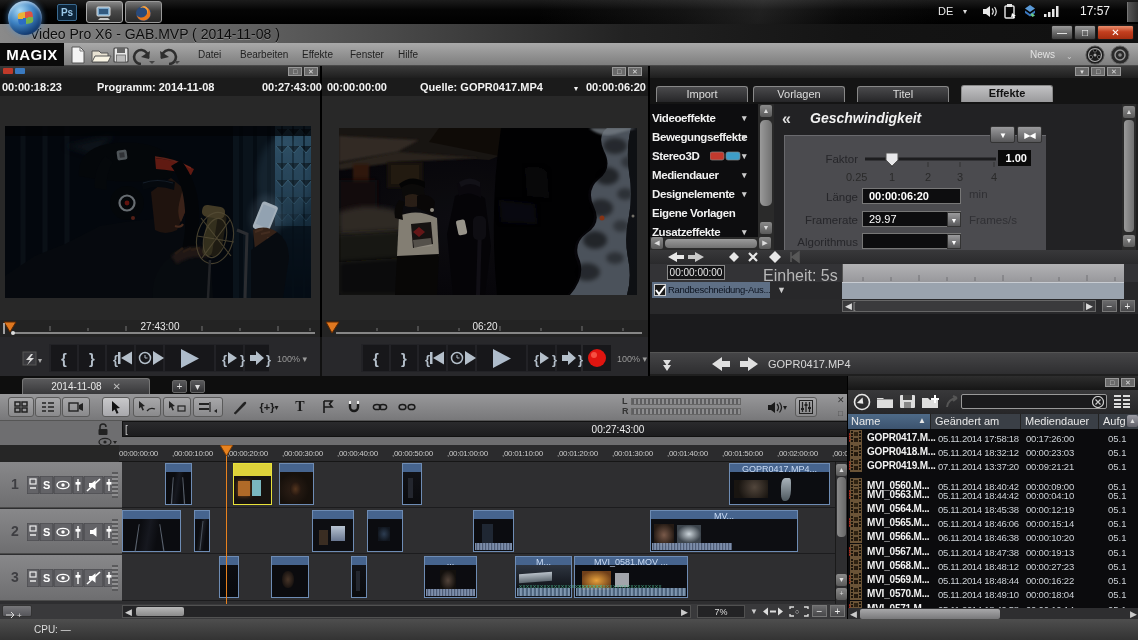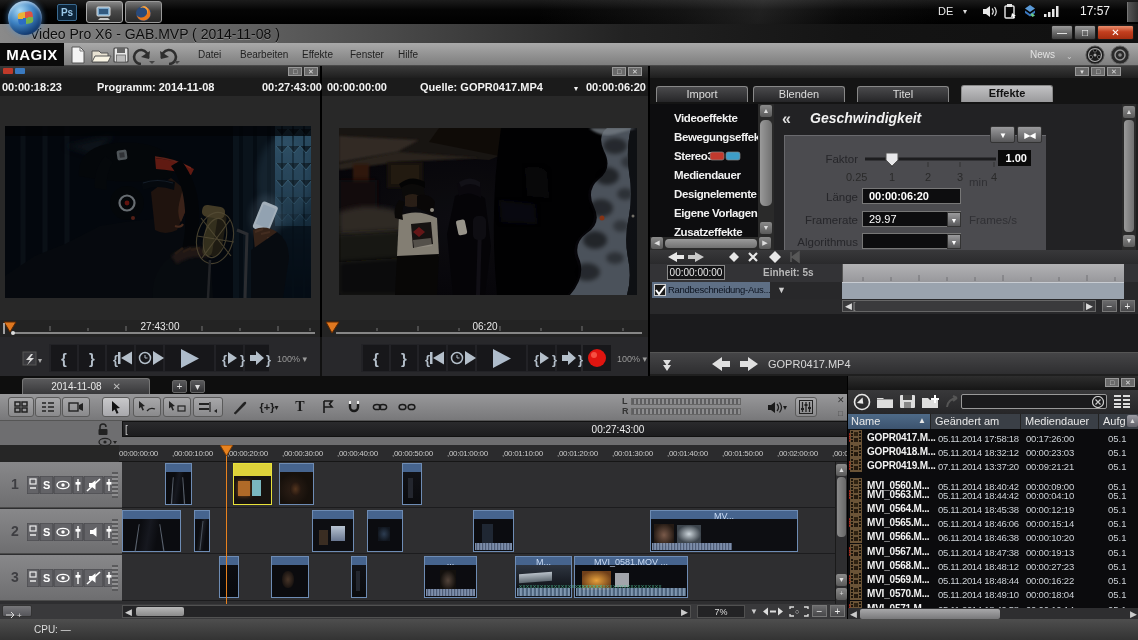--- a/index.html
+++ b/index.html
@@ -26,21 +26,21 @@
 
 .monhdr { top:66px; height:12px; background:linear-gradient(#3a3a3a,#1e1e1e); }
 .montime { top:78px; height:18px; background:#1b1b1b; color:#f2f2f2; font-size:11px; font-weight:bold; }
 .monbody { top:96px; height:284px; background:#282828; }
 .minibtn { display:inline-block; width:14px; height:9px; background:#6a6a6a; border:1px solid #999; color:#ddd; font-size:7px; line-height:7px; text-align:center; }
 
 #fxpanel { left:650px; top:66px; width:488px; height:310px; background:#1f1f1f; }
 #fxpanel .abs { position:absolute; }
 .fxtab { position:absolute; top:2px; width:92px; height:16px; background:linear-gradient(#4a4a4c,#262628); border:1px solid #888; border-bottom:none; border-radius:3px 3px 0 0; color:#ddd; font-size:11px; text-align:center; line-height:15px; }
 .fxtab.active { background:linear-gradient(#c2c2c4,#9a9a9c); color:#111; height:17px; top:1px; font-weight:bold; }
-.fxli { position:absolute; left:24px; color:#f2f2f2; font-size:11.5px; letter-spacing:-0.4px; font-weight:bold; width:97px; white-space:nowrap; }
+.fxli { position:absolute; left:2px; color:#f2f2f2; font-size:11.5px; letter-spacing:-0.4px; font-weight:bold; width:97px; white-space:nowrap; }
 .fxli:after { content:"\25BE"; position:absolute; right:3px; top:1px; font-size:9px; color:#ccc; }
 .fxli.noarr:after { content:""; }
 .sbtn { position:absolute; left:2px; width:12px; height:12px; background:linear-gradient(#8a8a8a,#5a5a5a); border-radius:2px; color:#ddd; font-size:7px; text-align:center; line-height:12px; }
 .fxbtn { position:absolute; z-index:6; width:25px; height:17px; background:linear-gradient(#9a9a9c,#58585a); border:1px solid #333; border-radius:2px; color:#fff; font-size:8px; text-align:center; line-height:17px; letter-spacing:-1px; }
 .plab { position:absolute; color:#26262a; font-size:11.5px; width:70px; text-align:right; }
 .plab2 { position:absolute; color:#303034; font-size:11.5px; }
 .pscale { position:absolute; color:#2a2a2a; font-size:11px; }
 .pinput { position:absolute; height:16px; background:#0d0d0f; border:1px solid #777; color:#fff; font-size:11px; font-weight:bold; line-height:14px; padding-left:6px; }
 .pdd { position:absolute; width:14px; height:15px; background:linear-gradient(#9a9a9c,#58585a); border:1px solid #333; color:#fff; font-size:7px; text-align:center; line-height:15px; }
 .kfs { position:absolute; top:1px; width:15px; height:12px; background:linear-gradient(#6a6a6c,#48484a); border:1px solid #777; color:#eee; font-size:10px; text-align:center; line-height:11px; }
@@ -520,21 +520,21 @@
 <div class="abs" id="fxpanel">
 
   <div class="abs" style="left:0;top:0;width:488px;height:12px;background:linear-gradient(#3a3a3a,#1e1e1e);">
     <span class="minibtn" style="position:absolute;left:425px;top:1px;">▾</span>
     <span class="minibtn" style="position:absolute;left:441px;top:1px;">□</span>
     <span class="minibtn" style="position:absolute;left:457px;top:1px;">✕</span>
   </div>
 
   <div class="abs" style="left:0;top:12px;width:488px;height:26px;background:#141414;">
     <span class="fxtab" style="left:6px;top:8px;">Import</span>
-    <span class="fxtab" style="left:103px;top:8px;">Blenden</span>
+    <span class="fxtab" style="left:103px;top:8px;">Vorlagen</span>
     <span class="fxtab" style="left:207px;top:8px;">Titel</span>
     <span class="fxtab active" style="left:311px;top:7px;">Effekte</span>
   </div>
 
   <div class="abs" style="left:0;top:38px;width:108px;height:133px;background:#0d0d0f;">
     <div class="fxli" style="top:8px;">Videoeffekte</div>
     <div class="fxli" style="top:27px;">Bewegungseffekte</div>
     <div class="fxli" style="top:46px;">Stereo3D</div>
     <div class="fxli" style="top:65px;">Mediendauer</div>
     <div class="fxli" style="top:84px;">Designelemente</div>
@@ -577,21 +577,21 @@
         <path d="M23 3 h12 v7 l-6 6 l-6 -6 Z" fill="#e8e8ea" stroke="#555" stroke-width="1"></path>
       </svg>
       <div style="position:absolute;left:213px;top:14px;width:33px;height:16px;background:#0a0a0a;color:#fff;font-size:11px;font-weight:bold;text-align:right;line-height:16px;padding-right:4px;">1.00</div>
       <span class="pscale" style="left:61px;top:35px;">0.25</span>
       <span class="pscale" style="left:104px;top:35px;">1</span>
       <span class="pscale" style="left:140px;top:35px;">2</span>
       <span class="pscale" style="left:172px;top:35px;">3</span>
       <span class="pscale" style="left:206px;top:35px;">4</span>
       <span class="plab" style="left:3px;top:55px;">Länge</span>
       <div class="pinput" style="left:77px;top:52px;width:99px;">00:00:06:20</div>
-      <span class="plab2" style="left:184px;top:40px;">min</span>
+      <span class="plab2" style="left:184px;top:52px;">min</span>
       <span class="plab" style="left:3px;top:78px;">Framerate</span>
       <div class="pinput" style="left:77px;top:75px;width:99px;text-align:left;font-weight:normal;">29.97</div>
       <div class="pdd" style="left:162px;top:76px;">▼</div>
       <span class="plab2" style="left:184px;top:78px;">Frames/s</span>
       <span class="plab" style="left:3px;top:100px;">Algorithmus</span>
       <div class="pinput" style="left:77px;top:97px;width:99px;"></div>
       <div class="pdd" style="left:162px;top:98px;">▼</div>
     </div>
   </div>
 
@@ -609,21 +609,21 @@
         <path d="M79 7 l5 -5 l5 5 l-5 5 Z"></path>
         <path d="M99 3 l8 8 m0 -8 l-8 8" stroke="#e8e8e8" stroke-width="2.2"></path>
         <path d="M119 7 l6 -6 l6 6 l-6 6 Z"></path>
         <path d="M141 2 v10 m1 -5 l7 -5 v10 Z" fill="#585858" stroke="#585858" stroke-width="1.5"></path>
       </g>
     </svg>
   </div>
 
   <div class="abs" style="left:0;top:198px;width:488px;height:18px;background:#333336;">
     <div style="position:absolute;left:17px;top:1px;width:58px;height:15px;background:#151517;border:1px solid #8a8a8a;color:#e8e8e8;font-size:10px;text-align:center;line-height:14px;">00:00:00:00</div>
-    <span style="position:absolute;left:113px;top:3px;color:#b8b8b8;font-size:10px;font-weight:bold;">Einheit: 5s</span>
+    <span style="position:absolute;left:113px;top:3px;color:#b8b8b8;font-size:16px;font-weight:normal;">Einheit: 5s</span>
     <div style="position:absolute;left:192px;top:0;width:282px;height:18px;background:linear-gradient(#b2b2b4,#98989c);border-left:1px solid #555;">
       <svg width="282" height="18">
           <g stroke="#707074" stroke-width="1">
             <line x1="20" y1="13" x2="20" y2="17"></line>
             <line x1="48" y1="13" x2="48" y2="17"></line>
             <line x1="76" y1="11" x2="76" y2="17"></line>
             <line x1="104" y1="13" x2="104" y2="17"></line>
             <line x1="132" y1="13" x2="132" y2="17"></line>
             <line x1="160" y1="11" x2="160" y2="17"></line>
             <line x1="188" y1="13" x2="188" y2="17"></line>
@@ -920,20 +920,25 @@
           <div class="thm t-tv"></div>
           <div class="hdr"></div>
         </div>
       <div class="clip" style="left:157px;width:35px;">
           <div class="thm t-brown"></div>
           <div class="hdr"></div>
         </div>
       <div class="clip" style="left:280px;width:20px;">
           <div class="thm t-dark1"></div>
           <div class="hdr"></div>
+        </div>
+      <div class="clip" style="left:607px;width:101px;">
+          <div class="thm t-gopro"></div>
+          <div class="hdr"></div>
+          <div class="cliptxt">GOPR0417.MP4...</div>
         </div>
     </div>
     <div class="tcontent" style="top:47px;height:45px;">
       <div class="clip" style="left:0px;width:59px;">
           <div class="thm t-lamp"></div>
           <div class="hdr"></div>
         </div>
       <div class="clip" style="left:72px;width:16px;">
           <div class="thm t-lamp2"></div>
           <div class="hdr"></div>

